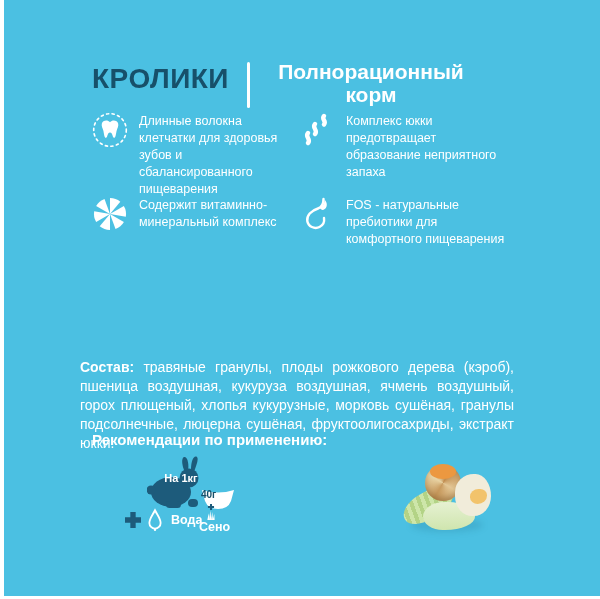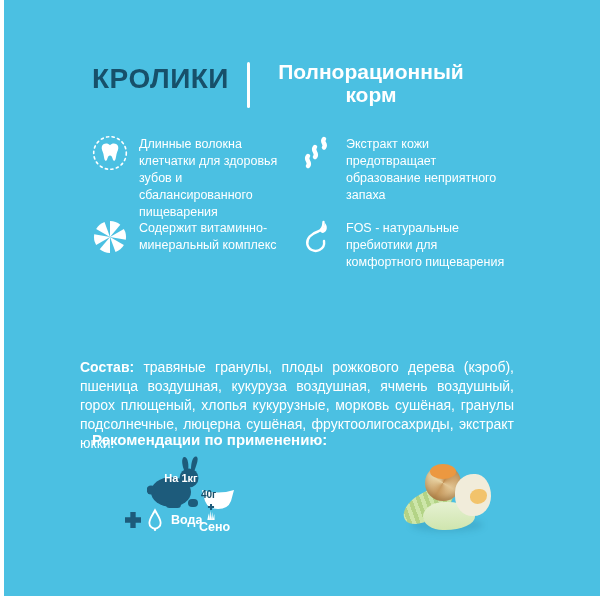--- a/index.html
+++ b/index.html
@@ -16,21 +16,21 @@
   .brand-title{
     font-size:28px;font-weight:bold;color:#17506a;letter-spacing:.5px;
     line-height:30px;margin:6px 18px 0 0;
   }
   .header-divider{width:3px;height:46px;background:#ffffff;margin:4px 16px 0 0;border-radius:2px;}
   .brand-subtitle{
     font-size:21px;font-weight:bold;color:#ffffff;line-height:23px;width:210px;margin-top:2px;text-align:center;
   }
   
   .features{
-    position:absolute;left:88px;top:135px;width:440px;
+    position:absolute;left:88px;top:112px;width:440px;
     display:grid;grid-template-columns:207px 233px;grid-template-rows:84px 52px auto;
   }
   .feature{display:flex;align-items:flex-start;}
   .feature .ficon{flex:0 0 36px;width:36px;height:36px;margin-right:11px;}
   .feature-text{
     width:164px;color:#ffffff;font-size:12.5px;line-height:17px;padding-top:1px;
   }
   
   .composition{
     position:absolute;left:76px;top:344px;width:434px;
@@ -100,21 +100,21 @@
     </div>
 
     <div class="feature">
       <svg class="ficon" viewBox="0 0 36 36">
         <g fill="none" stroke="#fff" stroke-width="4.4" stroke-linecap="round">
           <path d="M25 4 c-3 3.5 3 5 0 8.5"></path>
           <path d="M16 12 c-3.5 4 3.5 6 0 10"></path>
           <path d="M9 21 c-3.5 4 3.5 6 0 10"></path>
         </g>
       </svg>
-      <div class="feature-text">Экстракт кожи предотвращает образование неприятного запаха</div>
+      <div class="feature-text">Комплекс юкки предотвращает образование неприятного запаха</div>
     </div>
 
     <div class="feature">
       <svg class="ficon" viewBox="0 0 36 36">
         <g fill="#fff">
           <path d="M18 18 L18 2 A16 16 0 0 1 28.3 5.7 Z" transform="rotate(0 18 18)"></path>
           <path d="M18 18 L18 2 A16 16 0 0 1 28.3 5.7 Z" transform="rotate(60 18 18)"></path>
           <path d="M18 18 L18 2 A16 16 0 0 1 28.3 5.7 Z" transform="rotate(120 18 18)"></path>
           <path d="M18 18 L18 2 A16 16 0 0 1 28.3 5.7 Z" transform="rotate(180 18 18)"></path>
           <path d="M18 18 L18 2 A16 16 0 0 1 28.3 5.7 Z" transform="rotate(240 18 18)"></path>

